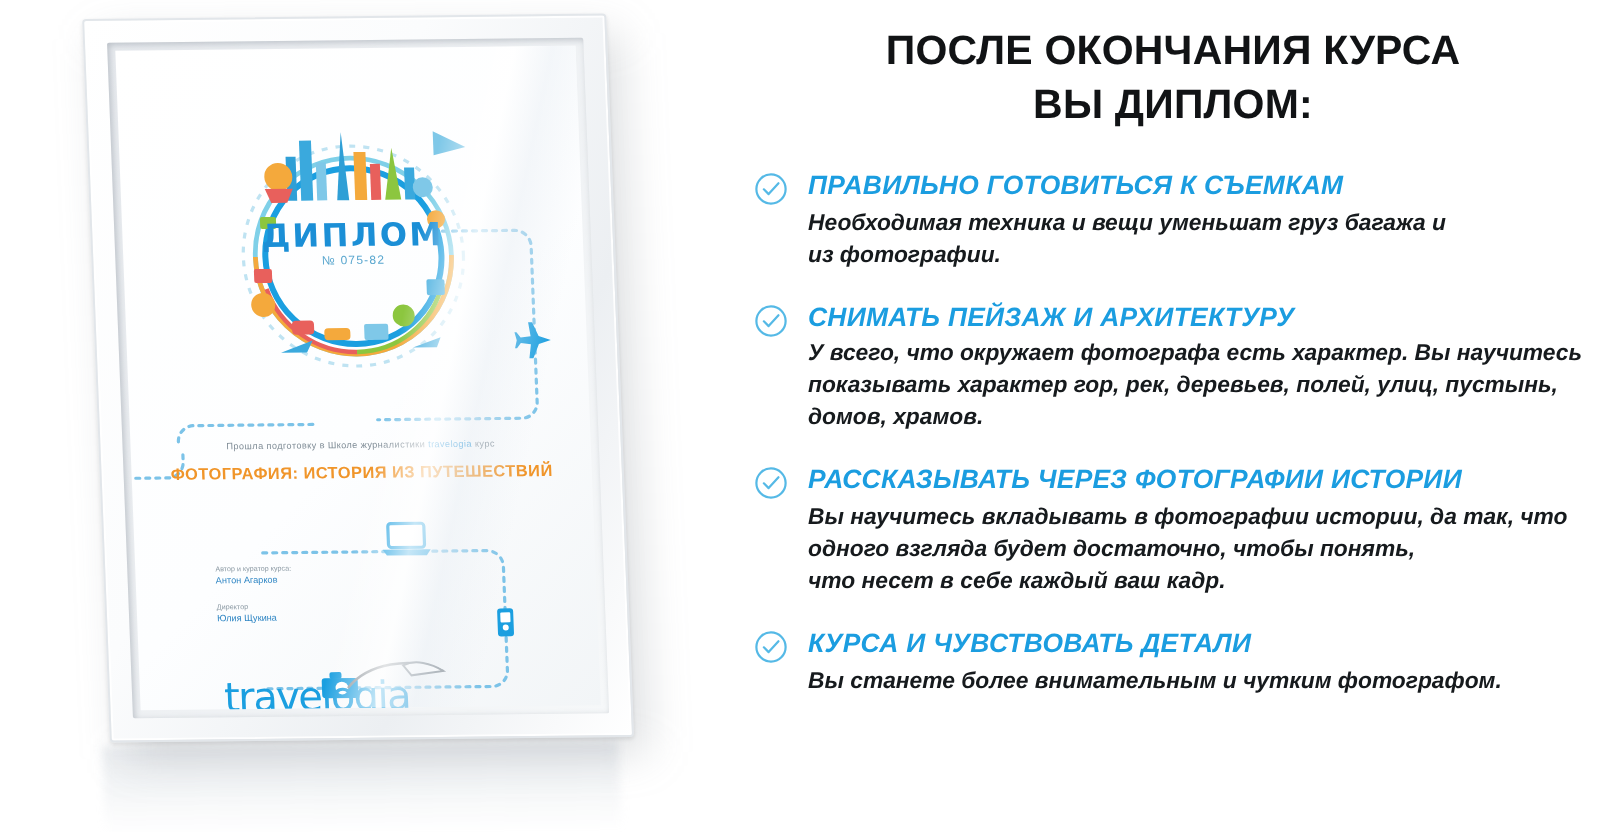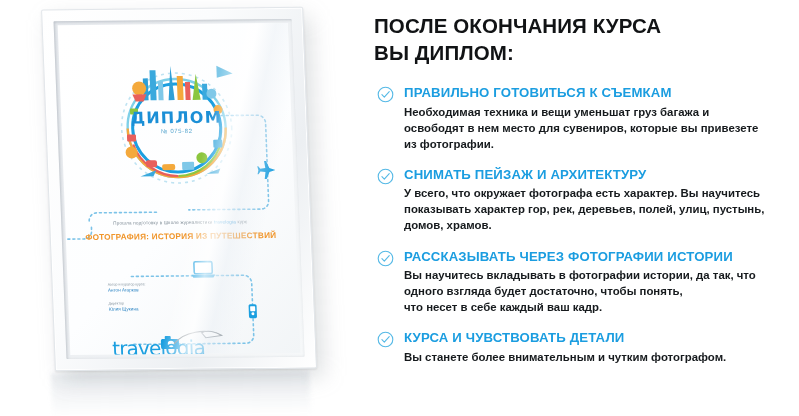--- a/index.html
+++ b/index.html
@@ -84,23 +84,24 @@
 
   .logo{position:absolute;left:42px;top:312px;width:130px;}
   .logo-txt{font-size:20px;color:#1b9fe0;letter-spacing:-.8px;font-family:"DejaVu Sans",sans-serif;}
 
   
   .content{position:absolute;left:374px;top:0;width:425px;height:416px;}
   .headline{
     margin:12px 0 0 0;
     font-size:20.5px;line-height:1.32;font-weight:bold;color:#111315;
     letter-spacing:.1px;
+    text-align:center;
   }
   .benefits{margin-top:19px;}
-  .benefit{position:relative;padding-left:30px;margin-bottom:15px;}
+  .benefit{position:relative;padding-left:30px;margin-bottom:15px;font-style:italic;}
   .benefit:last-child{margin-bottom:0;}
   .check{position:absolute;left:3px;top:1px;width:17px;height:17px;}
   .b-title{
     font-size:13.2px;font-weight:bold;color:#1b9de0;letter-spacing:.15px;
     line-height:1.25;margin:0 0 2px 0;
   }
   .b-body{font-size:11.4px;font-weight:bold;color:#161a1d;line-height:1.41;margin:0;}
   .b-body span{display:block;}
 </style>
 </head>
@@ -226,21 +227,20 @@
     <div class="benefits">
 
       <div class="benefit">
         <svg class="check" viewBox="0 0 20 20">
           <circle cx="10" cy="10" r="8.6" fill="none" stroke="#55b9e6" stroke-width="1.3"></circle>
           <path d="M5.8 10.2 L8.6 13 L14.4 6.6" fill="none" stroke="#55b9e6" stroke-width="1.3" stroke-linecap="round" stroke-linejoin="round"></path>
         </svg>
         <p class="b-title">ПРАВИЛЬНО ГОТОВИТЬСЯ К СЪЕМКАМ</p>
         <p class="b-body">
           <span>Необходимая техника и вещи уменьшат груз багажа и</span>
-          <span>освободят в нем место для сувениров, которые вы привезете</span>
           <span>из фотографии.</span>
         </p>
       </div>
 
       <div class="benefit">
         <svg class="check" viewBox="0 0 20 20">
           <circle cx="10" cy="10" r="8.6" fill="none" stroke="#55b9e6" stroke-width="1.3"></circle>
           <path d="M5.8 10.2 L8.6 13 L14.4 6.6" fill="none" stroke="#55b9e6" stroke-width="1.3" stroke-linecap="round" stroke-linejoin="round"></path>
         </svg>
         <p class="b-title">СНИМАТЬ ПЕЙЗАЖ И АРХИТЕКТУРУ</p>

